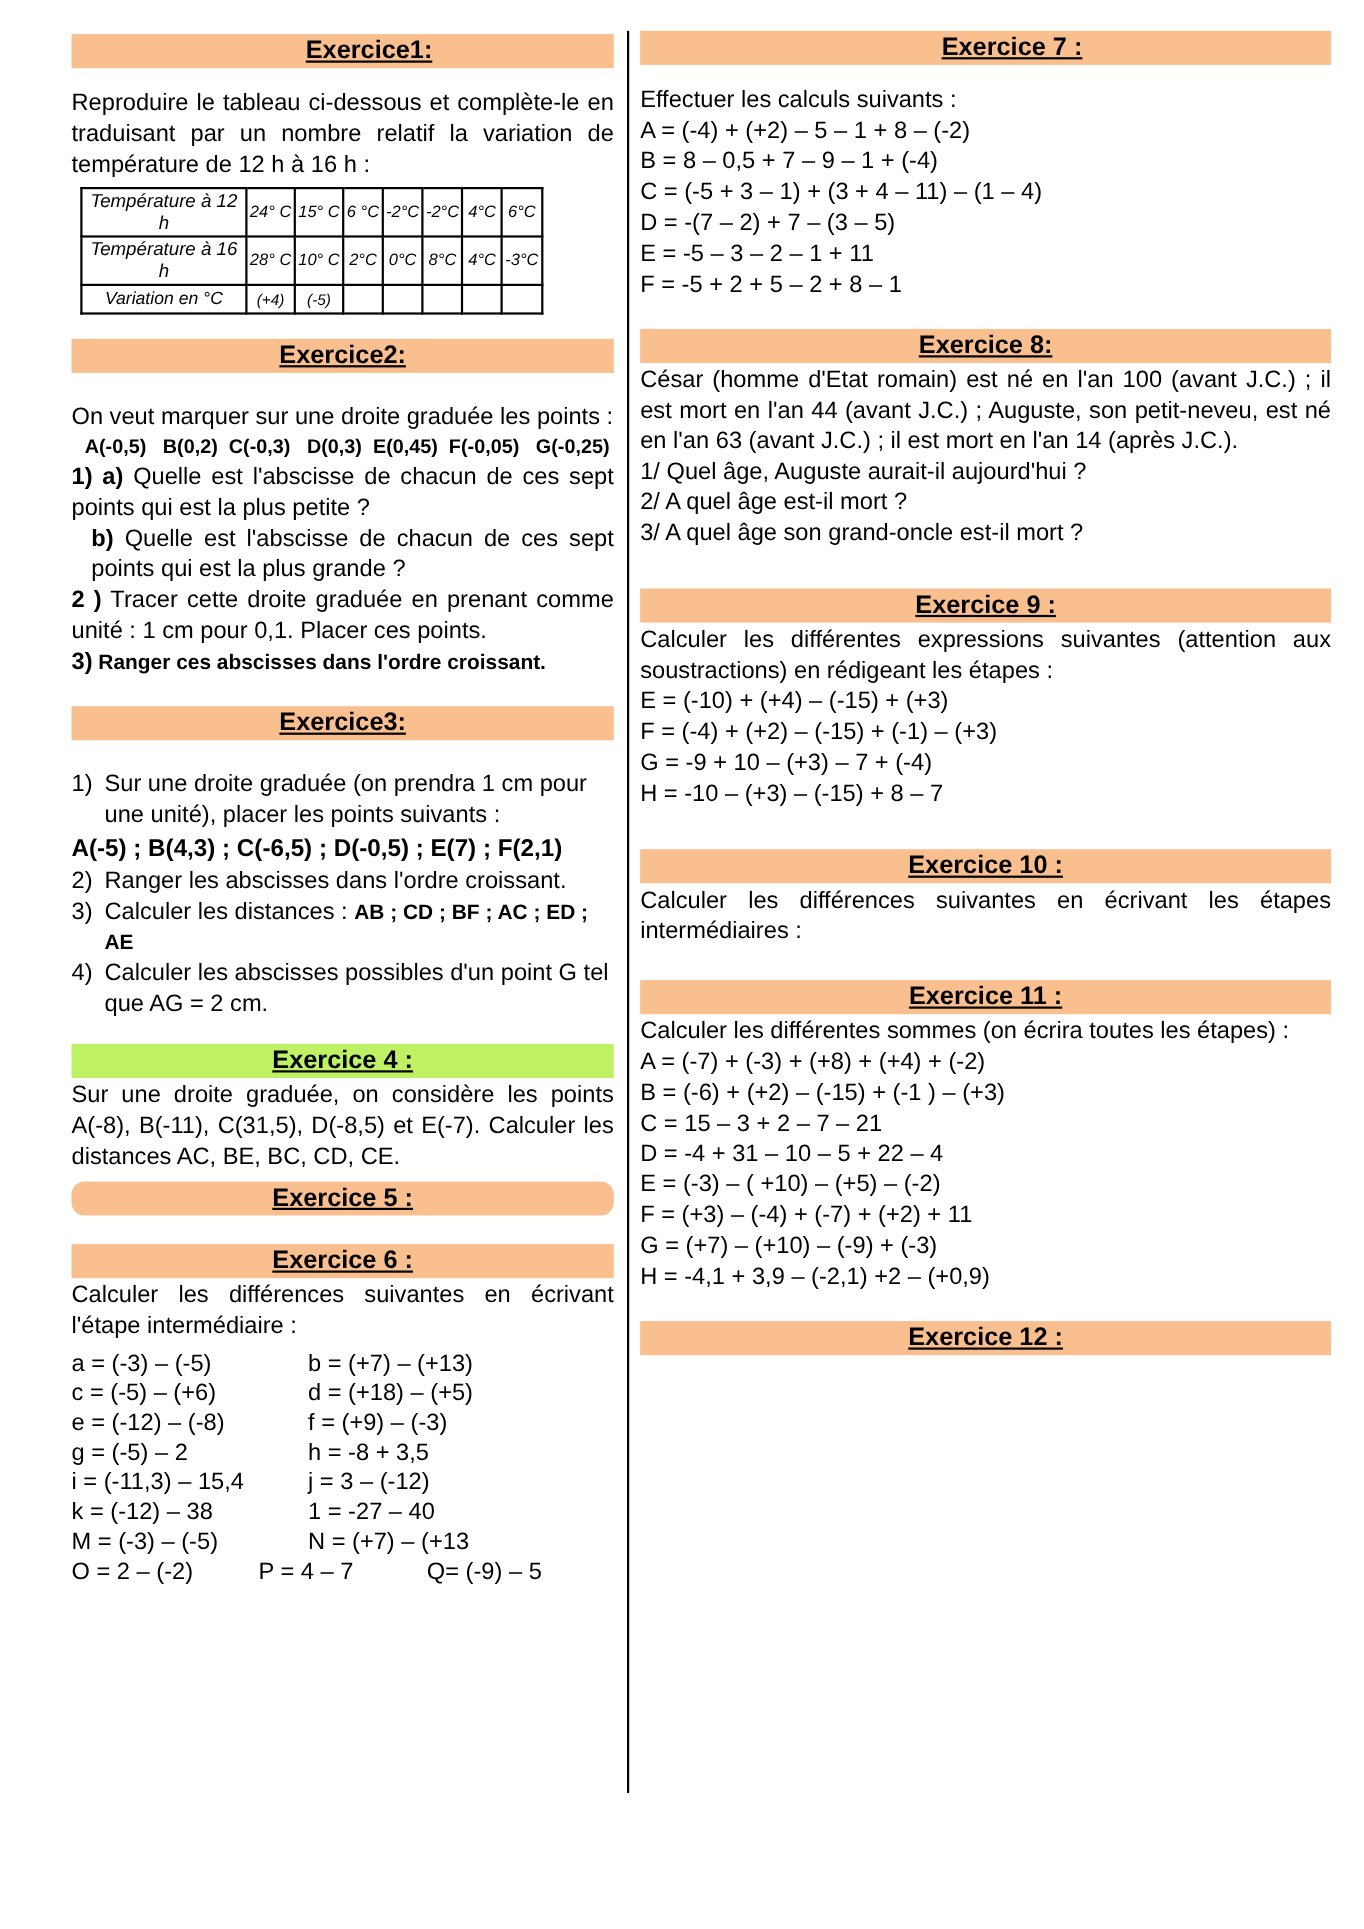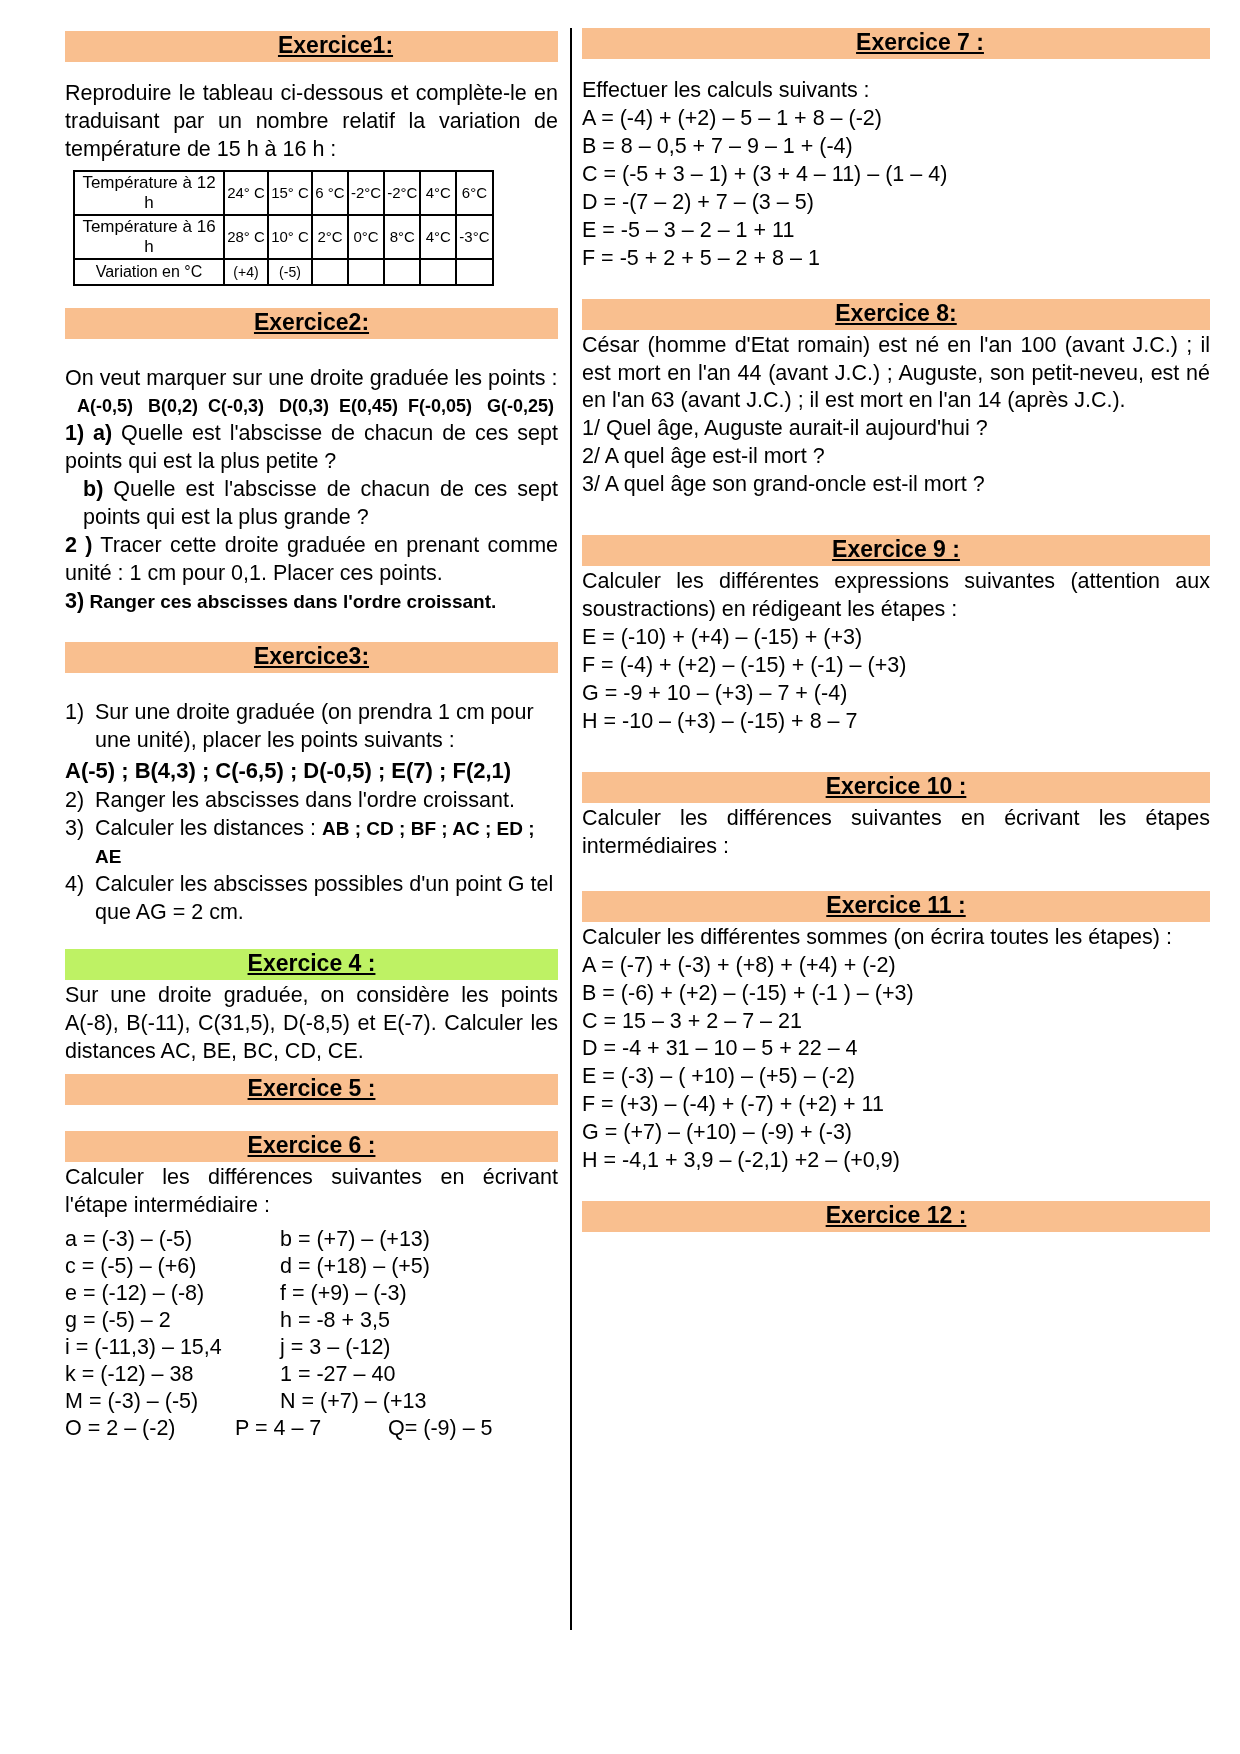--- a/index.html
+++ b/index.html
@@ -23,32 +23,32 @@
   .content-left { margin-left: 30px; }
 
   .banner { background: #f9bf8f; text-align: center; font-weight: bold; font-size: 23px; padding: 1px 0 3px; margin: 12px 0 8px; }
   .banner span { text-decoration: underline; }
 
   p, .li, .math-line, .calc-row { font-size: 21.5px; line-height: 1.3; margin: 0; }
   .justify { text-align: justify; }
 
   .mt0 { margin-top: 0 !important; }
   .mt3 { margin-top: 3px !important; }
-  .mt8 { margin-top: 8px !important; }
+  .mt8 { margin-top: 8px !important; border-radius: 12px; }
   .mt22 { margin-top: 22px !important; }
   .mt26 { margin-top: 26px !important; }
   .mt30 { margin-top: 30px !important; }
   .mt36 { margin-top: 36px !important; }
   .mb2 { margin-bottom: 2px !important; }
   .mb18 { margin-bottom: 18px !important; padding-left: 48px; }
   .mb26 { margin-bottom: 26px !important; }
   .gap6 { margin-top: 6px; }
 
   
-  .temp-table { border-collapse: collapse; margin: 6px 0 10px 8px; }
+  .temp-table { border-collapse: collapse; margin: 6px 0 10px 8px; font-style: italic; }
   .temp-table td { border: 2px solid #000; text-align: center; padding: 1px 2px; }
   .tt-label { width: 150px; font-size: 17px; }
   .tt-cell  { width: 36px; font-size: 15px; }
   .tt-cell-narrow { width: 44px; font-size: 15px; }
   .tt-var-label { font-size: 16px; text-align: left; padding-left: 5px; }
   .tt-var { font-size: 14px; height: 26px; }
 
   .points-sm { font-weight: bold; font-size: 18px; white-space: pre-wrap; margin: 2px 0 2px 12px; }
   .points-lg { font-weight: bold; font-size: 22px; margin: 2px 0; }
   .bold-sm { font-weight: bold; font-size: 19px; }
@@ -67,21 +67,21 @@
 <body>
 
 <div class="page">
 
   <div class="col-left">
 
 
     <div class="content-left">
 
       <div class="banner mt3 mb18" style="background: rgb(249, 191, 143);"><span>Exercice1:</span></div>
-      <p class="justify">Reproduire le tableau ci-dessous et complète-le en traduisant par un nombre relatif la variation de température de 15 h à 16 h :</p>
+      <p class="justify">Reproduire le tableau ci-dessous et complète-le en traduisant par un nombre relatif la variation de température de 12 h à 16 h :</p>
 
       <table class="temp-table">
         <tbody>
           <tr>
             <td class="tt-label">Température à 12 h</td>
             <td class="tt-cell-narrow">24° C</td>
             <td class="tt-cell-narrow">15° C</td>
             <td class="tt-cell">6 °C</td>
             <td class="tt-cell">-2°C</td>
             <td class="tt-cell">-2°C</td>

